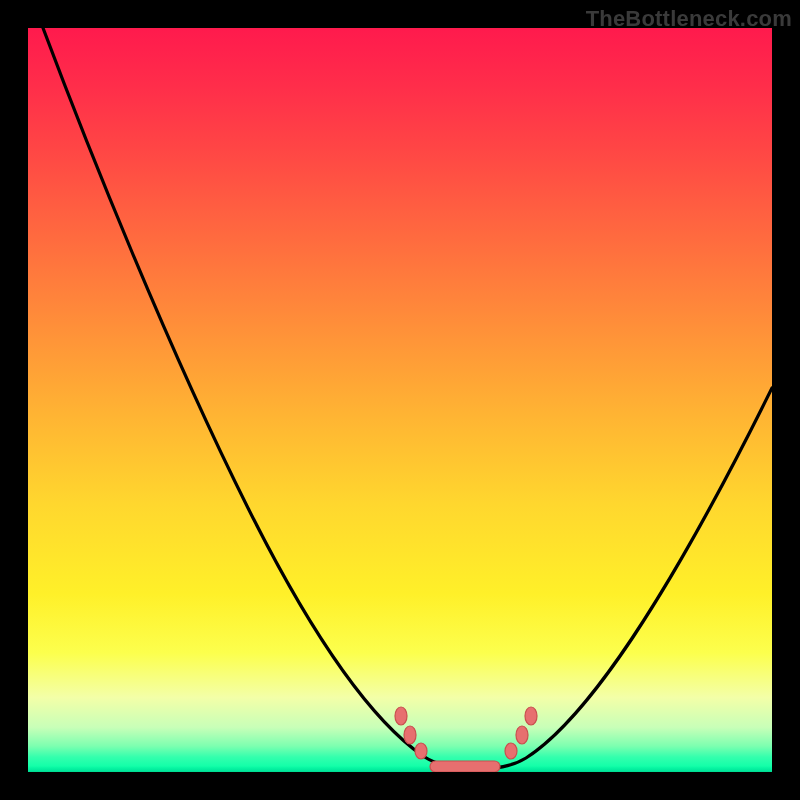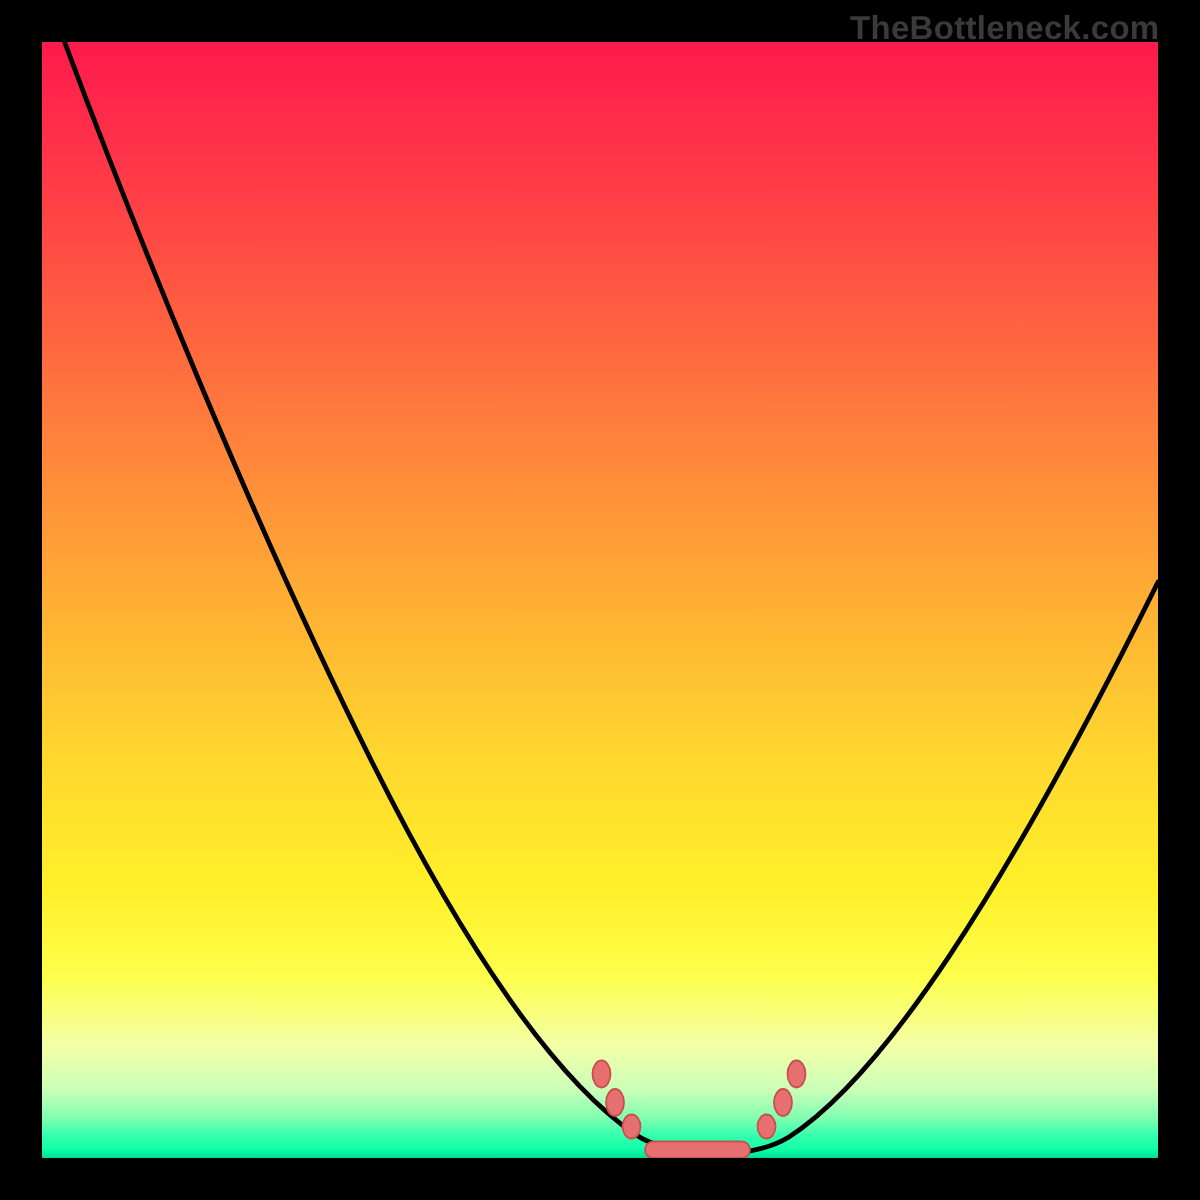--- a/index.html
+++ b/index.html
@@ -56,21 +56,21 @@
     position: absolute;
     left: 0;
     bottom: 0;
     width: 100%;
     height: 6px;
     background: linear-gradient(to bottom, rgba(0,255,170,0) 0%, #00e79a 80%, #00d78f 100%);
   }
   .branding {
     position: absolute;
     top: 6px;
-    right: 27px;
+    right: 8px;
     color: #3a3a3a;
     font-size: 22px;
     font-weight: 600;
     letter-spacing: 0.2px;
     user-select: none;
   }
 </style>
 </head>
 <body>
 

